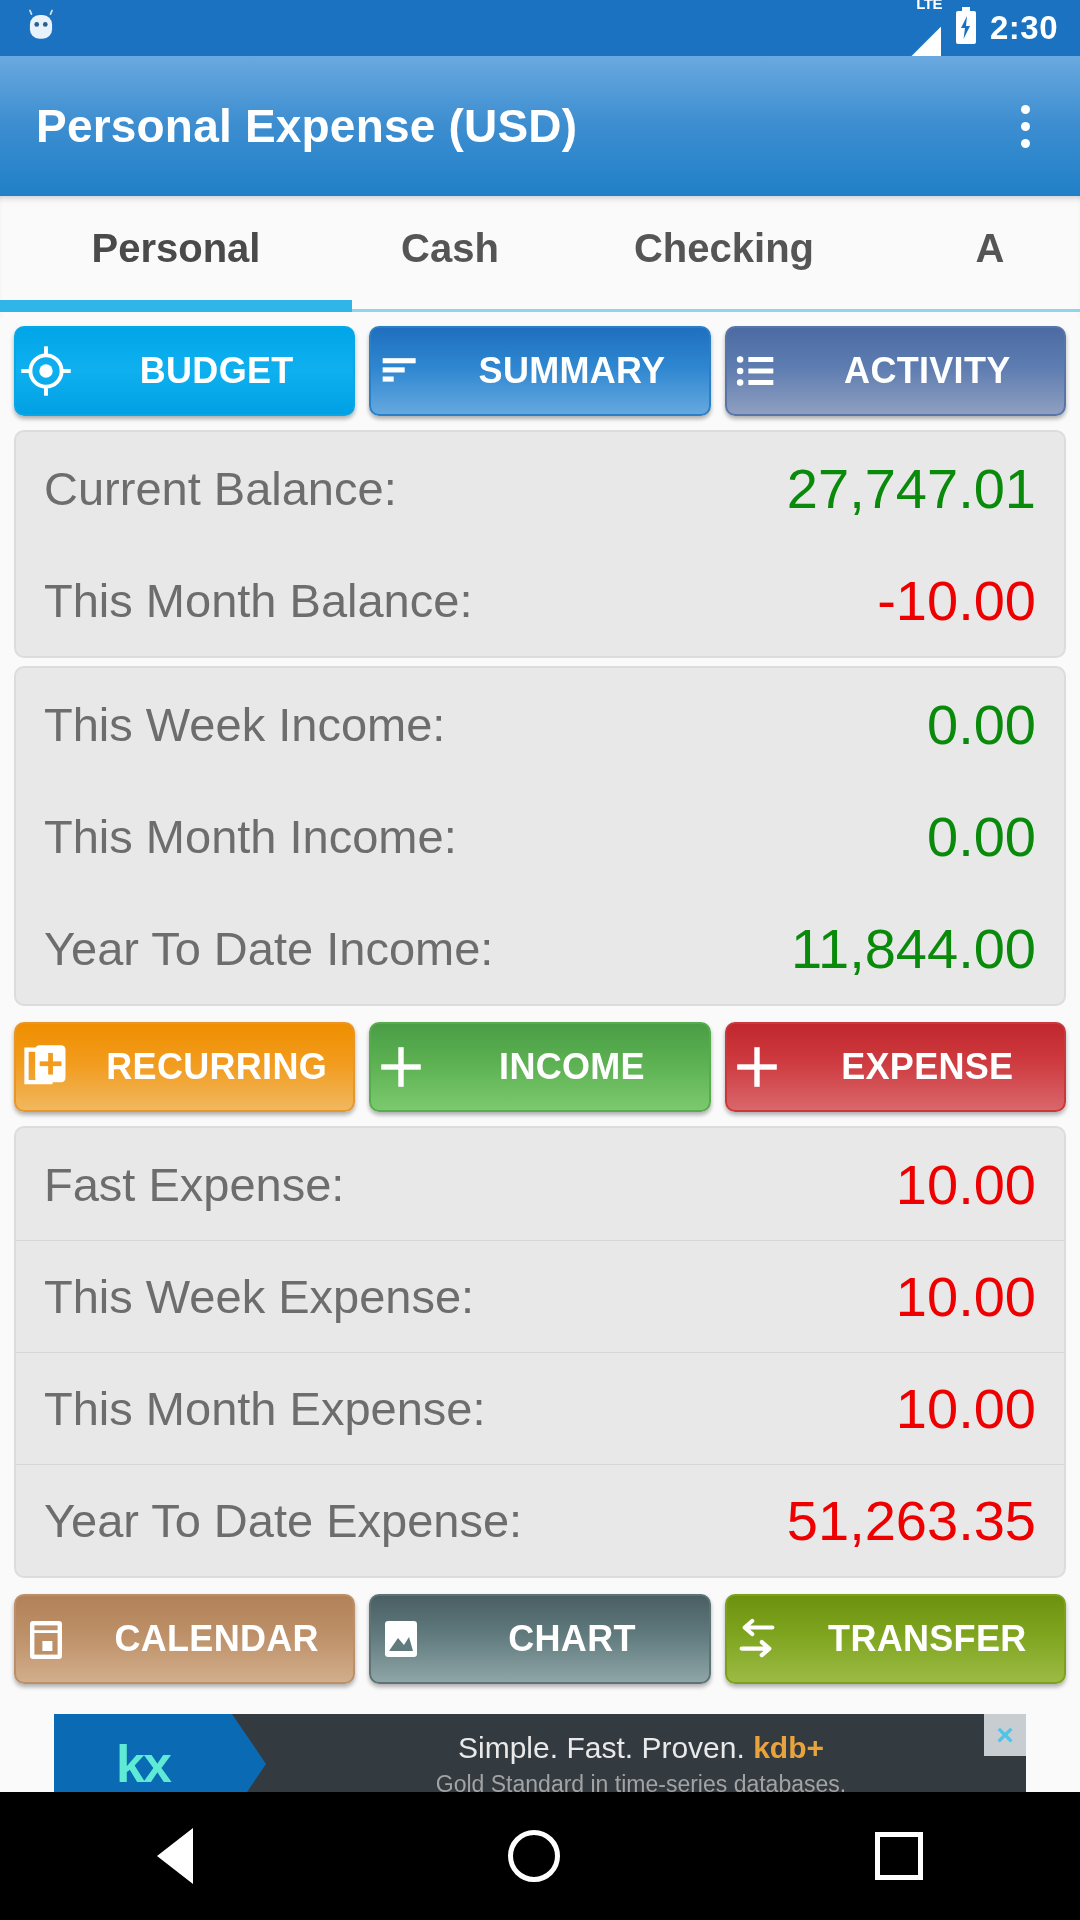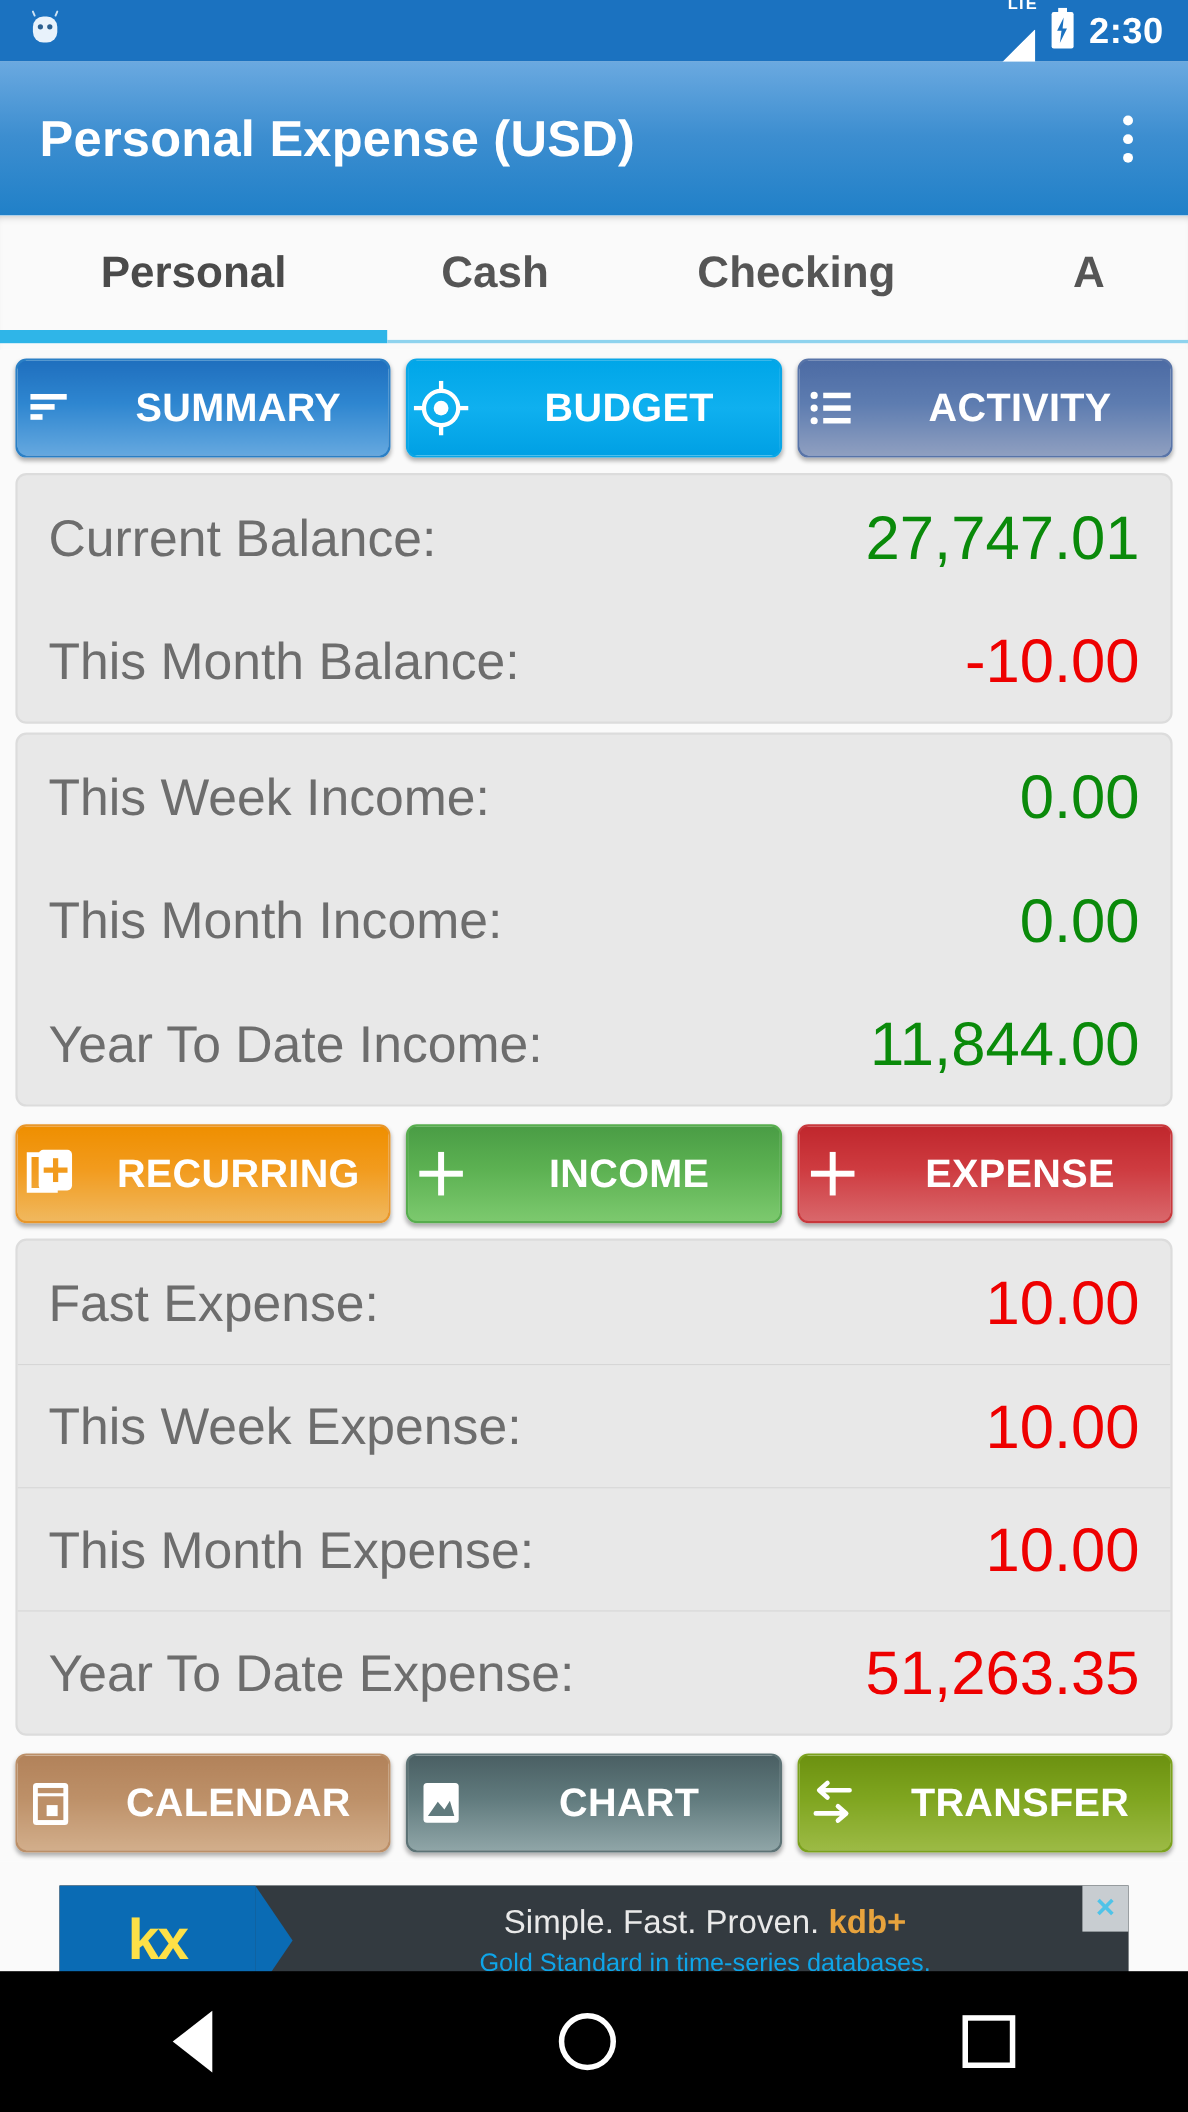--- a/index.html
+++ b/index.html
@@ -108,25 +108,25 @@
   }
   .ad-logo{
     width:178px; background:#0a6bb4; display:flex; align-items:center;
     justify-content:center; position:relative;
   }
   .ad-logo::after{
     content:""; position:absolute; right:-34px; top:0; width:0; height:0;
     border-top:50px solid transparent; border-bottom:50px solid transparent;
     border-left:34px solid #0a6bb4;
   }
-  .ad-kx{ color:#fde047; font-size:52px; font-weight:bold; letter-spacing:-2px; font-family:"Liberation Sans",sans-serif;}
+  .ad-kx{ color:#5eead4; font-size:52px; font-weight:bold; letter-spacing:-2px; font-family:"Liberation Sans",sans-serif;}
   .ad-text{ flex:1; display:flex; flex-direction:column; justify-content:center; align-items:center; gap:6px; padding-left:24px;}
   .ad-l1{ color:#e9e9e9; font-size:30px; }
   .ad-l1 .kdb{ color:#e8a33d; font-weight:bold; }
-  .ad-l2{ color:#0ea5e9; font-size:23px; }
+  .ad-l2{ color:#a3a3a3; font-size:23px; }
   .ad-close{
     position:absolute; right:0; top:0; width:42px; height:42px; background:#c8cdd1;
     display:flex; align-items:center; justify-content:center;
     color:#4fc3e8; font-size:30px; font-weight:bold; cursor:pointer; line-height:1;
   }
 
   
   .navbar{
     position:absolute; left:0; bottom:0; width:1080px; height:128px;
     background:#000000; display:flex; align-items:center; justify-content:space-around;
@@ -183,43 +183,43 @@
   <div class="tab t-cash">Cash</div>
   <div class="tab t-checking">Checking</div>
   <div class="tab t-partial">A</div>
   <div class="tab-underline"></div>
   <div class="tab-baseline"></div>
 </div>
 
 <div class="content">
 
   <div class="btn-row">
-    <div class="abtn b-summary">
-      <span class="ico">
-        <svg width="50" height="44" viewBox="0 0 24 24">
-          <rect x="2" y="5" width="18" height="2.8" fill="#fff"></rect>
-          <rect x="2" y="10" width="12" height="2.8" fill="#fff"></rect>
-          <rect x="2" y="15" width="6" height="2.8" fill="#fff"></rect>
-        </svg>
-      </span>
-      <span class="lbl">SUMMARY</span>
-    </div>
     <div class="abtn b-budget">
       <span class="ico">
         <svg width="52" height="52" viewBox="0 0 24 24">
           <circle cx="12" cy="12" r="7.2" fill="none" stroke="#fff" stroke-width="1.8"></circle>
           <circle cx="12" cy="12" r="3.1" fill="#fff"></circle>
           <rect x="11.1" y="0.6" width="1.8" height="4.2" fill="#fff"></rect>
           <rect x="11.1" y="19.2" width="1.8" height="4.2" fill="#fff"></rect>
           <rect x="0.6" y="11.1" width="4.2" height="1.8" fill="#fff"></rect>
           <rect x="19.2" y="11.1" width="4.2" height="1.8" fill="#fff"></rect>
         </svg>
       </span>
       <span class="lbl">BUDGET</span>
     </div>
+    <div class="abtn b-summary">
+      <span class="ico">
+        <svg width="50" height="44" viewBox="0 0 24 24">
+          <rect x="2" y="5" width="18" height="2.8" fill="#fff"></rect>
+          <rect x="2" y="10" width="12" height="2.8" fill="#fff"></rect>
+          <rect x="2" y="15" width="6" height="2.8" fill="#fff"></rect>
+        </svg>
+      </span>
+      <span class="lbl">SUMMARY</span>
+    </div>
     <div class="abtn b-activity">
       <span class="ico">
         <svg width="50" height="46" viewBox="0 0 24 24">
           <circle cx="3.2" cy="6" r="1.7" fill="#fff"></circle>
           <circle cx="3.2" cy="12" r="1.7" fill="#fff"></circle>
           <circle cx="3.2" cy="18" r="1.7" fill="#fff"></circle>
           <rect x="7.5" y="4.7" width="13" height="2.6" fill="#fff"></rect>
           <rect x="7.5" y="10.7" width="13" height="2.6" fill="#fff"></rect>
           <rect x="7.5" y="16.7" width="13" height="2.6" fill="#fff"></rect>
         </svg>

